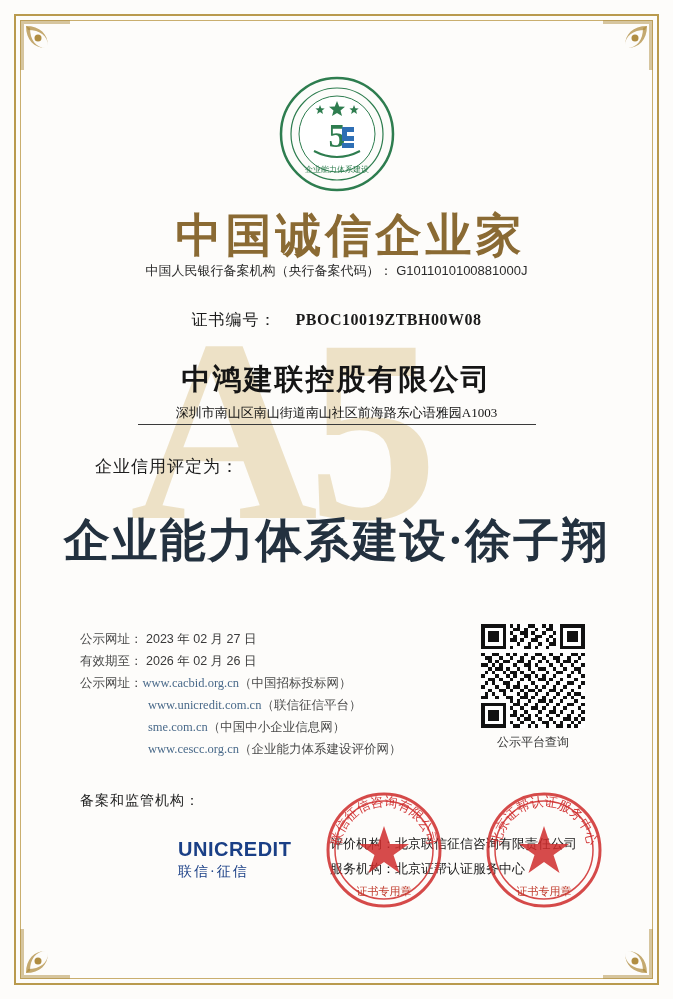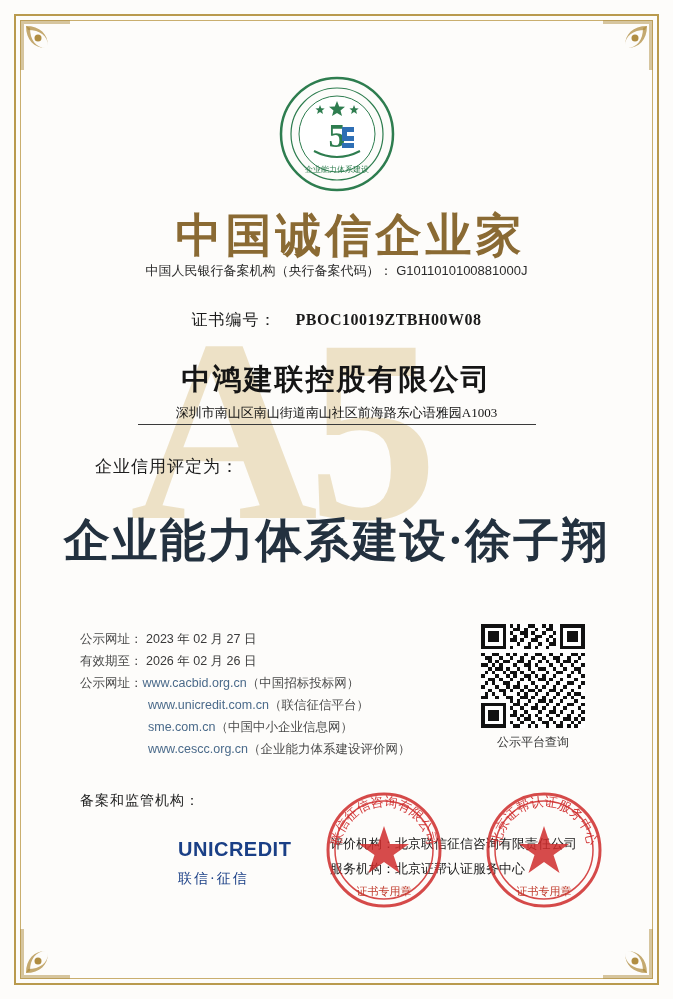--- a/index.html
+++ b/index.html
@@ -166,21 +166,21 @@
     position: absolute;
     left: 80px;
     top: 628px;
     font-size: 12.5px;
     color: #3a3a3a;
     font-family: "Liberation Sans", sans-serif;
     line-height: 22px;
   }
   .info-block .row { white-space: nowrap; }
   .info-block .k { color: #4a4a4a; }
-  .info-block .url { color: #4a6a8a; }
+  .info-block .url { color: #4a6a8a; font-family: Liberation Serif, serif; }
   .info-block .paren { color: #4a4a4a; }
 
   
   .qr-wrap {
     position: absolute;
     right: 88px;
     top: 624px;
     width: 104px;
     text-align: center;
   }
@@ -232,21 +232,21 @@
     font-weight: bold;
     font-size: 20px;
     color: #1a3f86;
     letter-spacing: 0.5px;
   }
   .unicredit .uc-sub {
     font-family: "Liberation Serif", serif;
     font-size: 14px;
     color: #1a3f86;
     letter-spacing: 2px;
-    margin-top: 9px;
+    margin-top: 2px;
   }
   .org-lines {
     position: absolute;
     left: 330px;
     top: 832px;
     font-size: 13px;
     color: #1b1b1b;
     font-family: Liberation Mono, monospace;
     line-height: 25px;
   }

